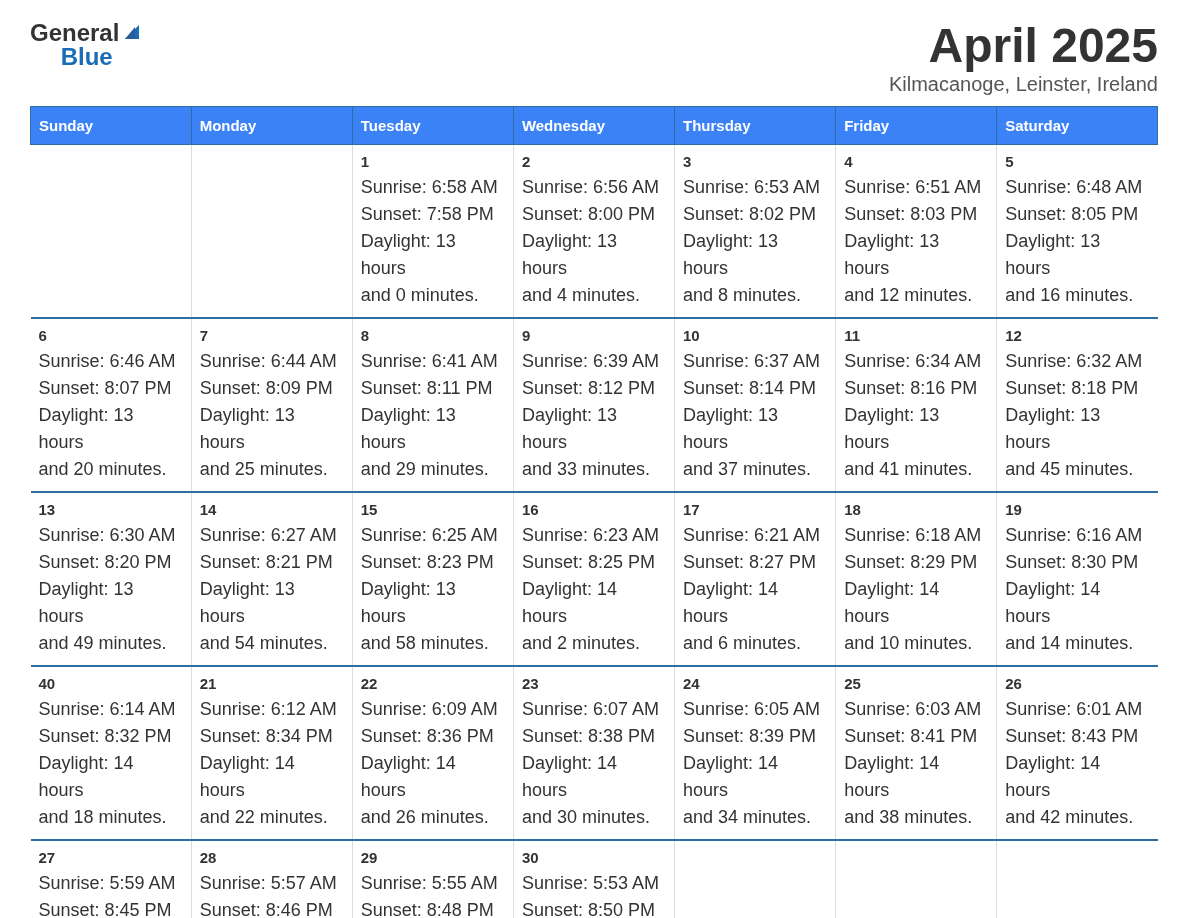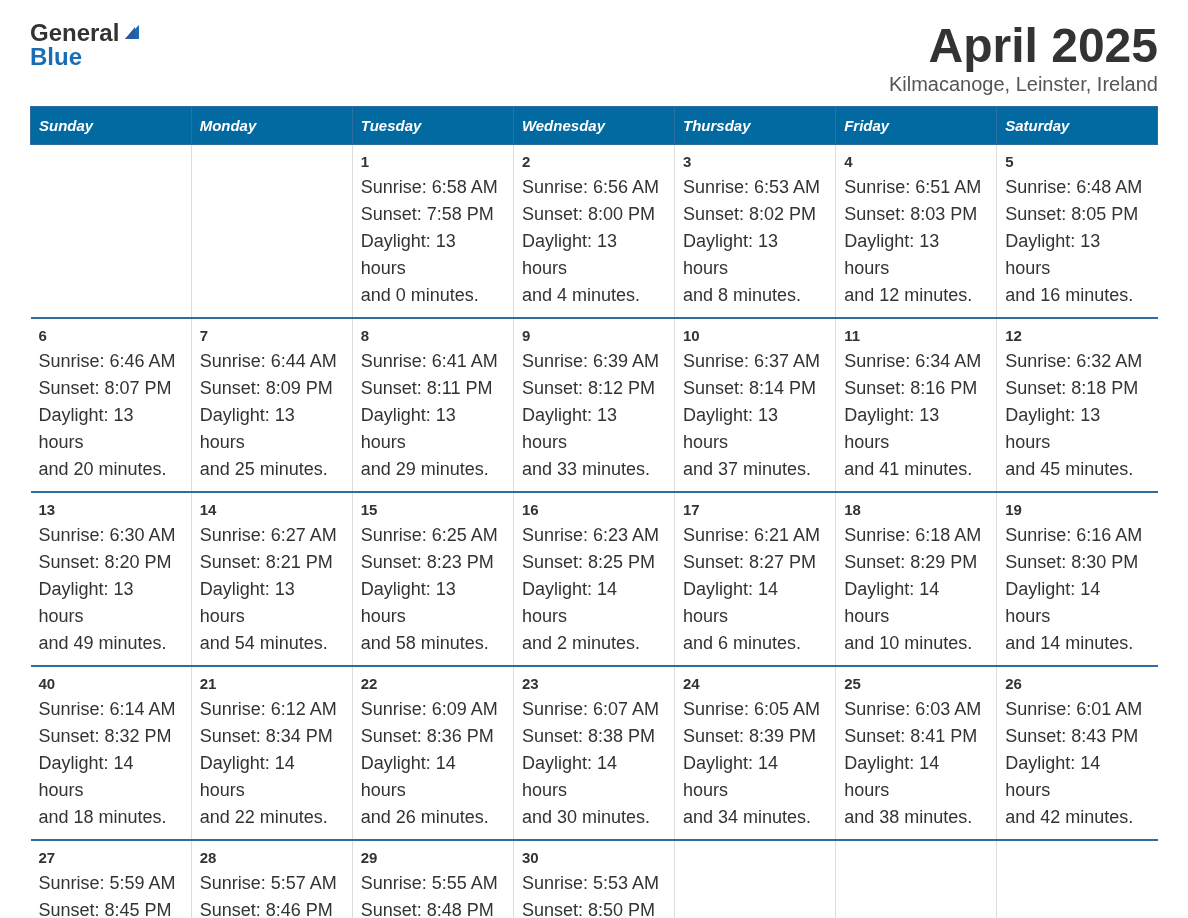--- a/index.html
+++ b/index.html
@@ -35,23 +35,22 @@
       font-size: 20px;
       color: #555;
       margin-top: 0;
     }
     table {
       width: 100%;
       border-collapse: collapse;
       margin-top: 10px;
     }
     thead tr {
-      background-color: #0369a1;
+      background-color: #3b82f6;
       color: #fff;
-      font-style: italic;
     }
     thead th {
       padding: 10px 8px;
       font-size: 15px;
       font-weight: bold;
       text-align: left;
       border: 1px solid #2e6da4;
     }
     tbody tr {
       border-bottom: 2px solid #2e6da4;
@@ -90,21 +89,21 @@
 <div class="header">
   <div class="logo">
     <div style="display:flex; flex-direction:column; line-height:1.1;">
       <span style="display:flex; align-items:center; gap:0;">
         <span style="font-size:24px; font-weight:bold; color:#333; font-family: Arial, sans-serif;">General</span>
         <svg width="22" height="22" viewBox="0 0 22 22" style="margin-left:2px; margin-top:-2px;">
           <polygon points="4,18 18,18 18,4" fill="#1a6cb5"></polygon>
           <polygon points="4,18 14,18 14,6" fill="#2a5c9a"></polygon>
         </svg>
       </span>
-      <span style="font-size:24px; font-weight:bold; color:#1a6cb5; font-family: Arial, sans-serif; margin-top:-2px;">Blue</span>
+      <span style="font-size:24px; font-weight:bold; color:#1a6cb5; font-family: Arial, sans-serif; margin-top:-2px;text-align:center;">Blue</span>
     </div>
   </div>
   <div class="title-block">
     <div class="main-title">April 2025</div>
     <div class="subtitle">Kilmacanoge, Leinster, Ireland</div>
   </div>
 </div>
 
 <table>
   <thead>

